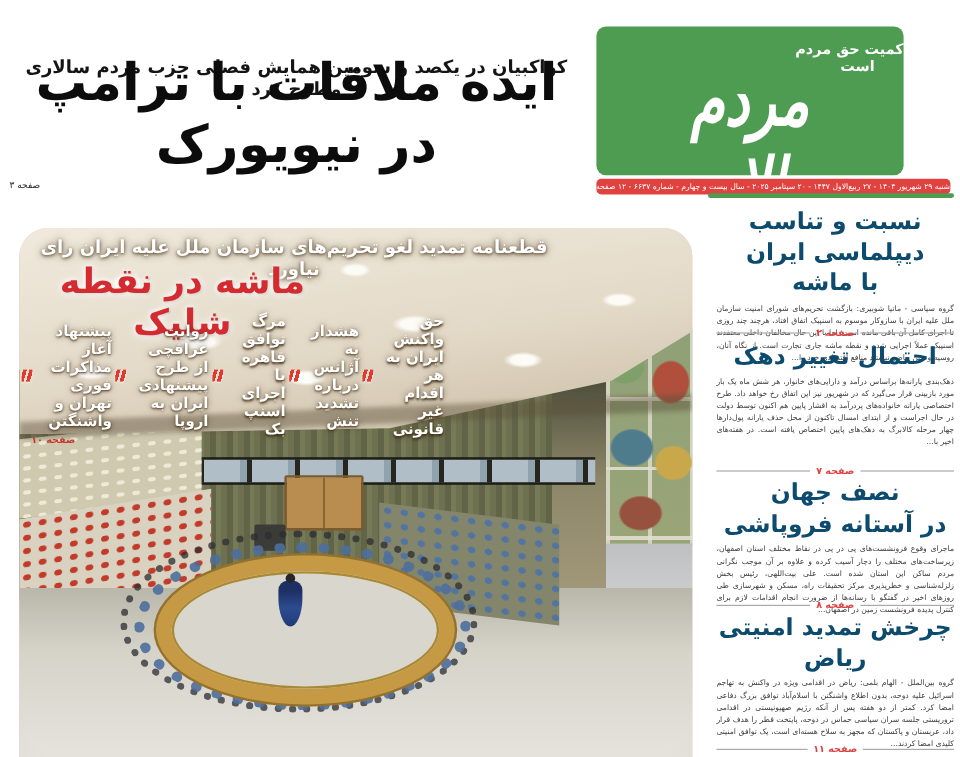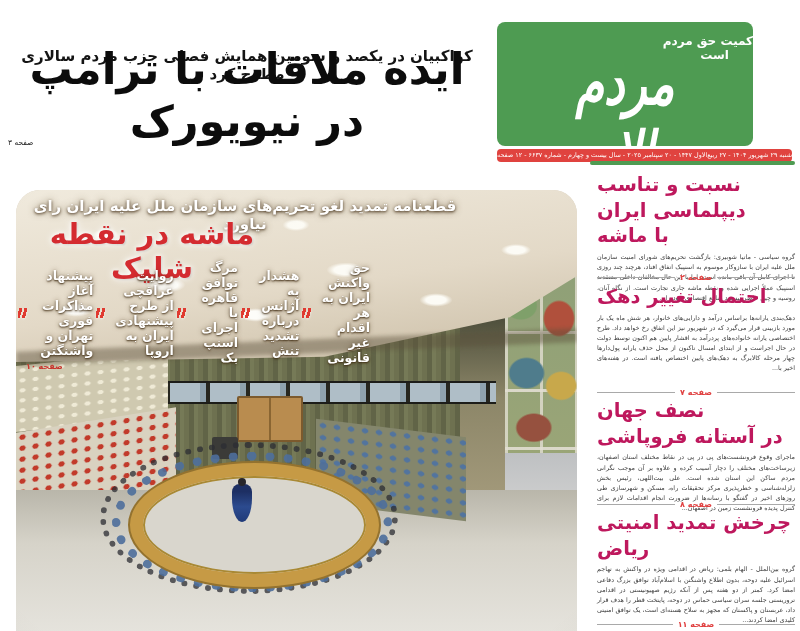--- a/index.html
+++ b/index.html
@@ -19,21 +19,21 @@
             color:#fff;font-size:6.4px;line-height:13px;text-align:center;direction:rtl;
             white-space:nowrap;overflow:hidden;}
 
   
   #lead-kicker{left:18px;top:23px;width:458px;text-align:center;font-size:15px;font-weight:bold;
             color:#141414;direction:rtl;margin-top:24px;}
   .lead-h{left:8px;width:478px;text-align:center;font-weight:bold;color:#0c0c0c;direction:rtl;
             letter-spacing:-1px;}
   #lead-h1{top:44px;font-size:43px;}
   #lead-h2{top:96px;font-size:43px;}
-  #page3{left:8px;top:138px;font-size:7.5px;color:#222;direction:rtl;}
+  #page3{left:8px;top:150px;font-size:7.5px;color:#222;direction:rtl;}
 
   #colrule{left:590px;top:161px;width:205px;height:4px;background:#4E9B52;border-radius:2px;}
 
   
   #photo{left:16px;top:167px;width:561px;height:520px;border-radius:24px;overflow:hidden;
          background:#D8CFC0;margin-top:23px;}
   #photo .wallgreen{left:0;top:118px;width:489px;height:192px;
          background:repeating-linear-gradient(90deg,#6E7150 0 5px,#616447 5px 10px,#767a57 10px 14px);}
   #photo .rightwall{left:444px;top:128px;width:50px;height:200px;background:
          linear-gradient(180deg,#4e4f3c,#8c8668 40%,#a79d7e);}
@@ -109,21 +109,21 @@
   #photo .bullets .brow{display:flex;align-items:center;gap:5px;color:#fff;font-weight:bold;
          font-size:12.5px;text-shadow:0 1px 2px rgba(60,40,15,.95),0 0 5px rgba(80,60,30,.6);}
   .bmark{display:inline-block;width:9px;height:10px;flex:0 0 9px;
          background:linear-gradient(106deg,transparent 0 12%,#E03A30 12% 38%,transparent 38% 55%,#E03A30 55% 82%,transparent 82%);
          filter:drop-shadow(0 1px 1px rgba(255,255,255,.6));}
   #photo .p10{left:10px;top:172px;font-size:8px;font-weight:bold;color:#C8362E;direction:rtl;}
 
   
   #rcol{left:597px;top:172px;width:198px;height:452px;direction:rtl;}
   .art{position:absolute;right:0;left:0;}
-  .art .hl{font-size:19.5px;font-weight:bold;color:#be185d;text-align:left;line-height:1.32;
+  .art .hl{font-size:19.5px;font-weight:bold;color:#0c4a6e;text-align:center;line-height:1.32;
            letter-spacing:-0.5px;}
   .art .body{font-size:6.4px;line-height:1.58;color:#3c3c3c;text-align:justify;margin-top:3px;}
   .badge{position:absolute;left:0;right:0;display:flex;align-items:center;gap:5px;}
   .badge .rule{flex:1;height:1px;background:#A9A9A9;}
   .badge .pnum{color:#E04040;font-size:8px;font-weight:bold;white-space:nowrap;direction:rtl;}
 </style>
 </head>
 <body>
 
 <div class="abs" id="lead-kicker">کواکبیان در یکصد و سومین همایش فصلی حزب مردم سالاری مطرح کرد</div>

